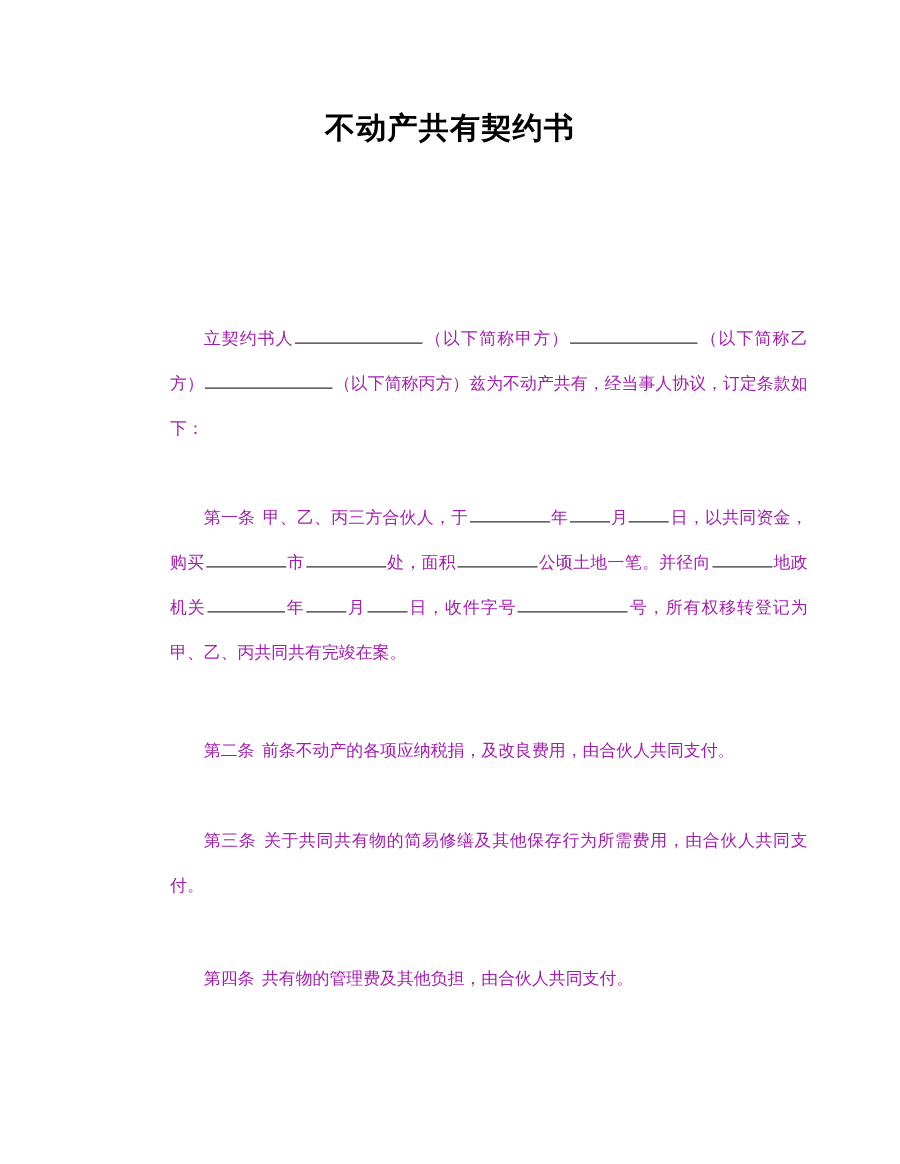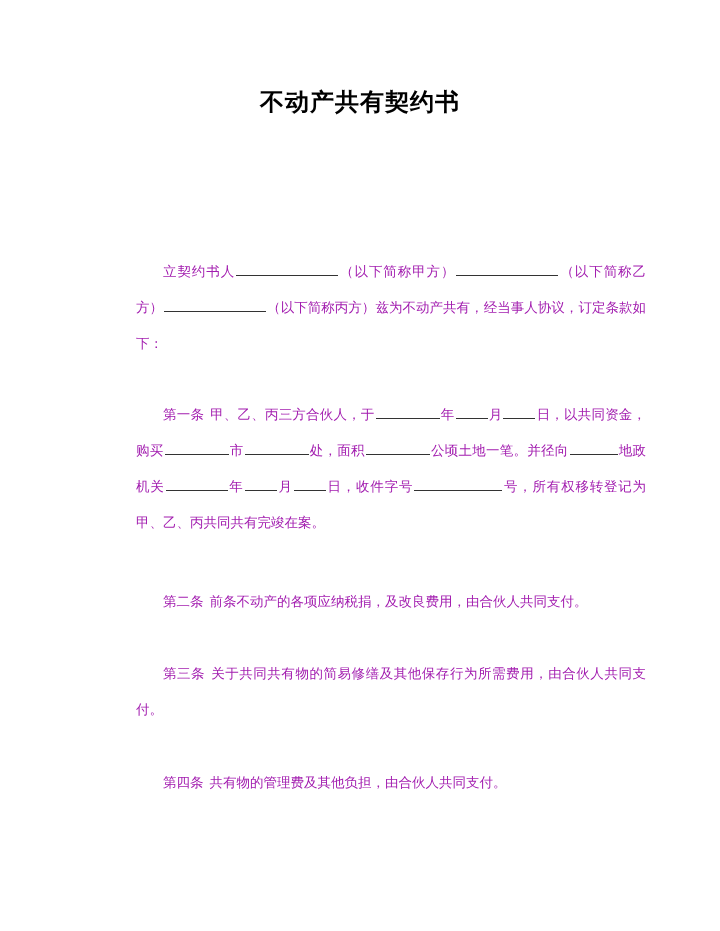--- a/index.html
+++ b/index.html
@@ -52,21 +52,21 @@
       vertical-align: baseline;
       margin: 0 1px;
     }
     .art-label {
       margin-right: 6px;
     }
     .p0 { top: 253px; }
     .p1 { top: 396px; }
     .p2 { top: 583px; }
     .p3 { top: 655px; }
-    .p4 { top: 765px; font-family: Liberation Serif, serif; }
+    .p4 { top: 765px; }
   </style>
 </head>
 <body>
 
 <div class="page">
 
   <div class="title">不动产共有契约书</div>
 
   <div class="para p0">
     <span>立契约书人</span><span class="blank" style="width:102px"></span><span>（以下简称甲方）</span><span class="blank" style="width:102px"></span><span>（以下简称乙方）</span><span class="blank" style="width:102px"></span><span>（以下简称丙方）兹为不动产共有，经当事人协议，订定条款如下：</span>

